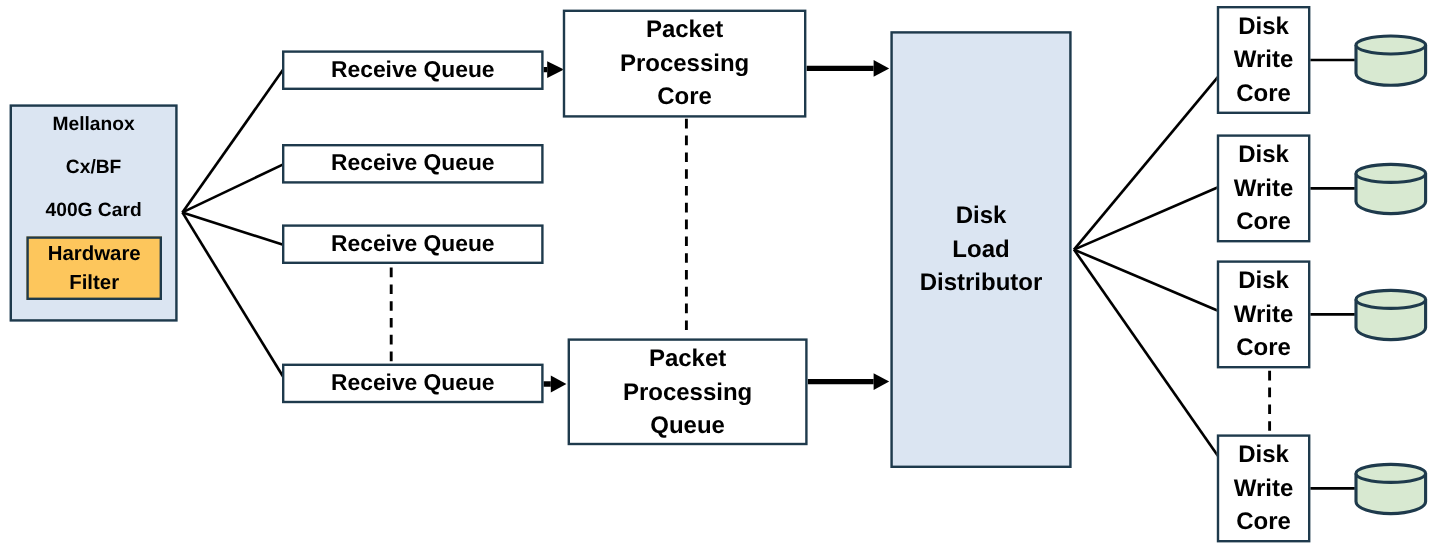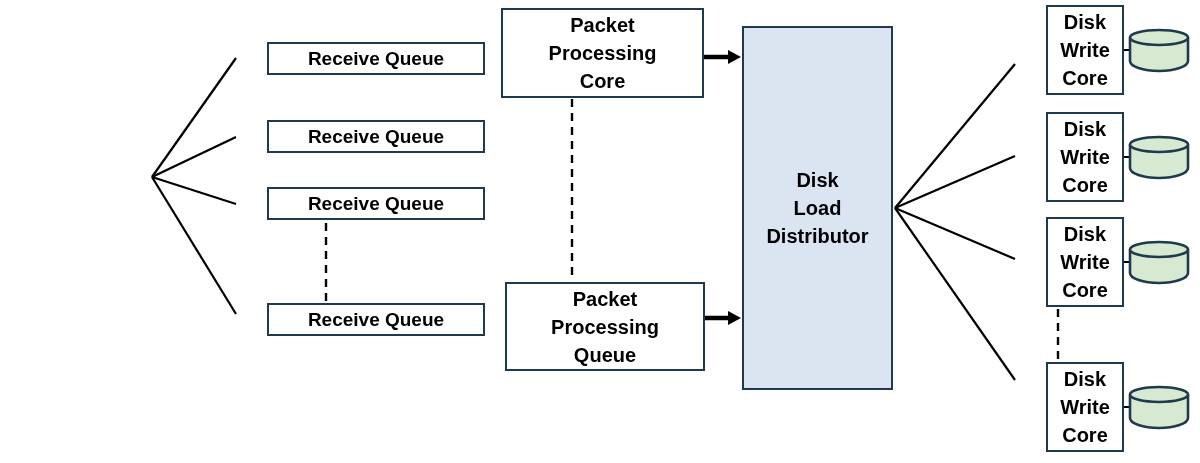--- a/index.html
+++ b/index.html
@@ -30,21 +30,20 @@
     justify-content: center;
     text-align: center;
     font-weight: bold;
     color: var(--text-color, #000);
     white-space: pre-line;
     z-index: 1;
   }
   .white-box {
     background: var(--box-fill, #fff);
     border: 2.5px solid var(--box-border, #1e3a4c);
-    margin-left: 32px;
   }
   .blue-box {
     background: var(--card-fill, #dbe5f2);
     border: 2.5px solid var(--box-border, #1e3a4c);
   }
   .nic-card { left: 8px; top: 87px; width: 140px; height: 181px; }
   .nic-title {
     position: absolute;
     left: 0; right: 0; top: -3px;
     font-size: 16px;
@@ -147,20 +146,27 @@
     </g>
 
     <g>
       <line class="thin-line" x1="1091" y1="50" x2="1129" y2="50"></line>
       <line class="thin-line" x1="1091" y1="157" x2="1129" y2="157"></line>
       <line class="thin-line" x1="1091" y1="262" x2="1129" y2="262"></line>
       <line class="thin-line" x1="1091" y1="407" x2="1129" y2="407"></line>
     </g>
   </svg>
 
+  <div class="box blue-box nic-card">
+    <div class="nic-title">Mellanox
+Cx/BF
+400G Card</div>
+    <div class="hw-filter">Hardware
+Filter</div>
+  </div>
 
   <div class="box white-box rq rq1">Receive Queue</div>
   <div class="box white-box rq rq2">Receive Queue</div>
   <div class="box white-box rq rq3">Receive Queue</div>
   <div class="box white-box rq rq4">Receive Queue</div>
 
   <div class="box white-box big-label ppc">Packet
 Processing
 Core</div>
   <div class="box white-box big-label ppq">Packet

